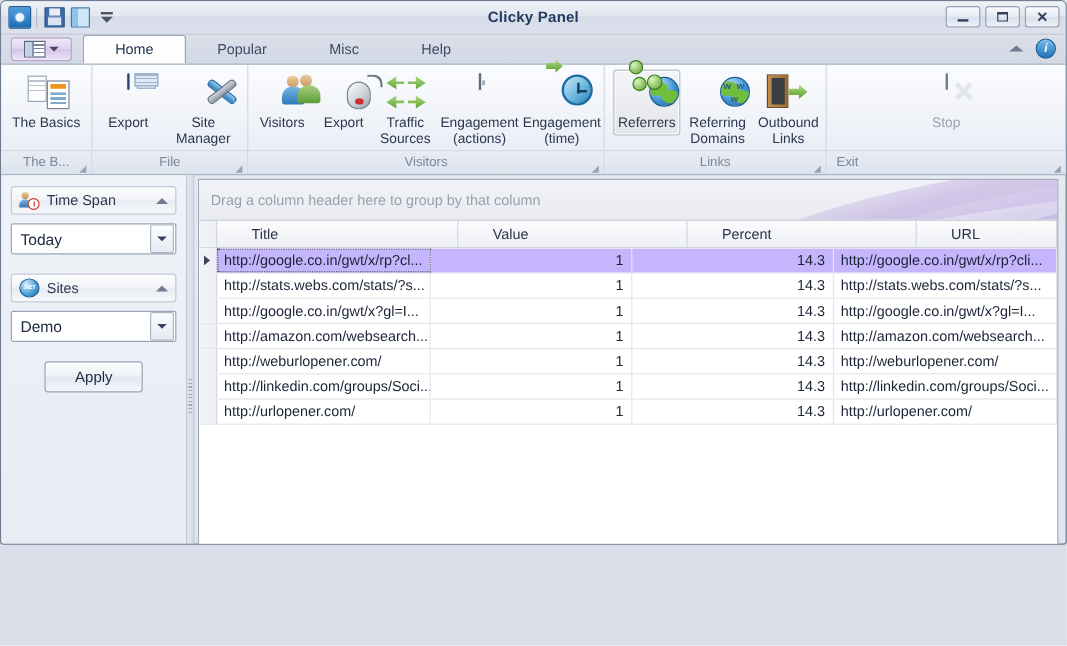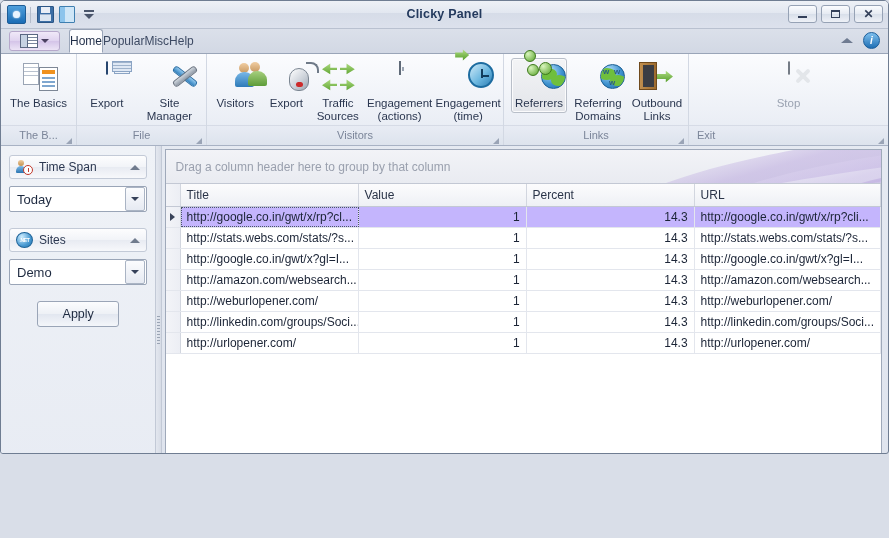--- a/index.html
+++ b/index.html
@@ -75,21 +75,21 @@
     background:linear-gradient(to bottom,#f0e9f8 0%,#dfd2ef 50%,#d4c4e8 51%,#ece4f6 100%);
     display:flex;align-items:center;justify-content:center;gap:3px;
   }
   .appmenu .bk{width:18px;height:14px;background:#fff;border:1px solid #5a6781;box-sizing:border-box;display:flex;}
   .appmenu .bk:before{content:"";width:6px;background:#c6d1e2;border-right:1px solid #5a6781;}
   .appmenu .bk:after{content:"";flex:1;background:
      linear-gradient(to bottom,transparent 2px,#7a869d 2px 3px,transparent 3px 5px,#7a869d 5px 6px,transparent 6px 8px,#7a869d 8px 9px,transparent 9px);}
   .appmenu .dd{width:0;height:0;border-left:4px solid transparent;border-right:4px solid transparent;border-top:4px solid #4a4060;}
   .tabs{position:absolute;left:68px;top:0;display:flex;height:24px;align-items:flex-end;}
   .tab{
-    padding:0 0;height:23px;line-height:23px;box-sizing:border-box;
+    padding:0 26px;height:23px;line-height:23px;box-sizing:border-box;
     font-size:12px;color:#3d4a63;
   }
   .tab.active{
     background:#fdfdfe;border:1px solid #9aa5b8;border-bottom:1px solid #fdfdfe;
     border-radius:3px 3px 0 0;height:24px;line-height:22px;color:#1f2d47;
   }
   .tabright{position:absolute;right:8px;top:3px;display:flex;align-items:center;gap:10px;}
   .chev-up{
     width:0;height:0;border-left:6px solid transparent;border-right:6px solid transparent;
     border-bottom:5px solid #6f7b91;
@@ -275,21 +275,21 @@
   }
   .swoosh{position:absolute;right:-10px;top:-18px;width:330px;height:90px;pointer-events:none;}
   .hdr{
     display:flex;height:23px;box-sizing:border-box;
     background:linear-gradient(to bottom,#fcfcfd,#eef0f5);
     border-bottom:1px solid #c3c8d4;
     font-size:12px;color:#2a3448;
   }
   .hdr .hc{
     box-sizing:border-box;border-right:1px solid #d2d6df;
-    display:flex;align-items:center;padding:0 6px;
+    display:flex;align-items:center;padding:0 6px;margin-left:23px;
   }
   .rowind{width:15px;min-width:15px;background:linear-gradient(to right,#f3f4f8,#eceef4);border-right:1px solid #d2d6df;
     display:flex;align-items:center;justify-content:center;box-sizing:border-box;}
   .rows{flex:1;overflow:hidden;background:#fff;}
   .row{display:flex;height:21px;box-sizing:border-box;border-bottom:1px solid #e3e6ed;font-size:12px;color:#1b2436;}
   .row.sel .cell{background:#c4b5fd;}
   .row .cell{box-sizing:border-box;border-right:1px solid #e3e6ed;display:flex;align-items:center;padding:0 6px;overflow:hidden;white-space:nowrap;}
   .row .cell.num{justify-content:flex-end;}
   .row .cell.focus{outline:1px dotted #4a5668;outline-offset:-1px;}
   .c-title{width:178px;min-width:178px;}

